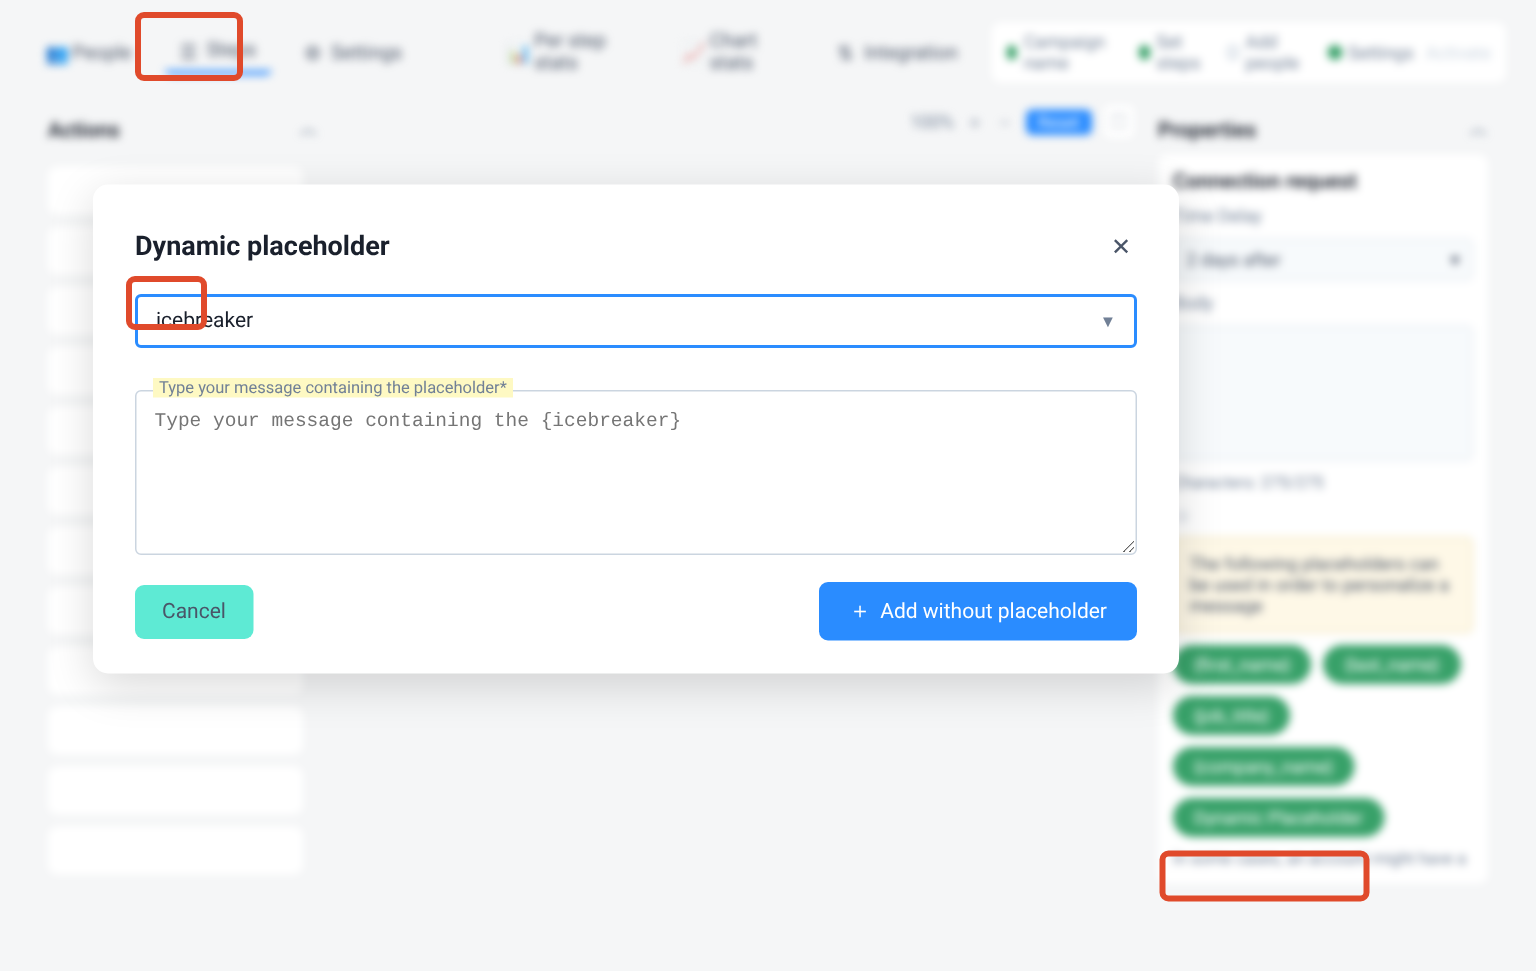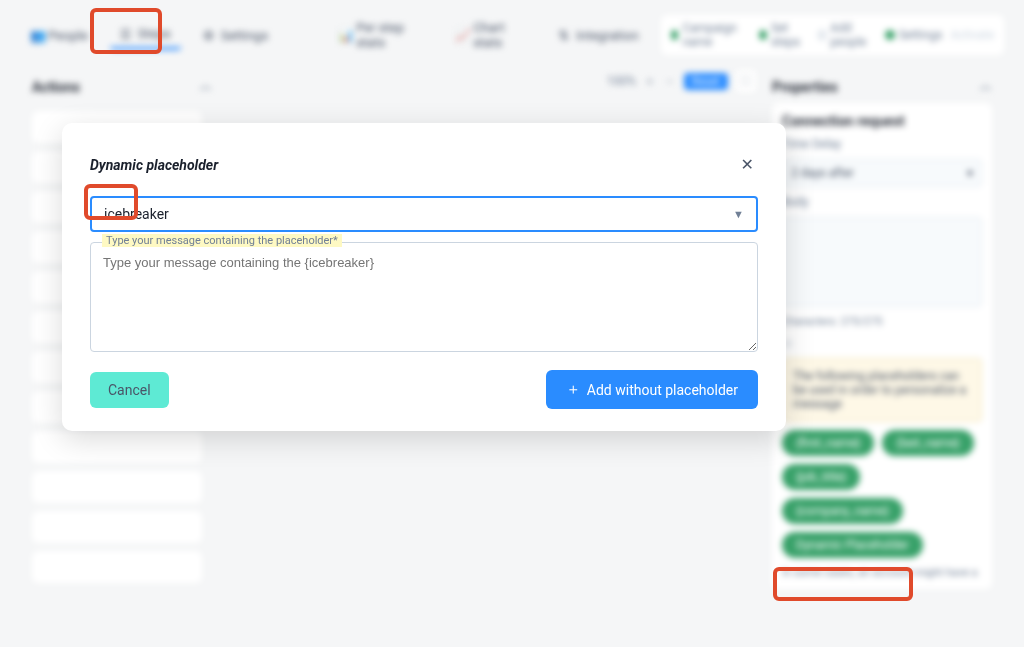--- a/index.html
+++ b/index.html
@@ -39,29 +39,29 @@
   .pills { display: flex; flex-wrap: wrap; gap: 8px; }
   .pill { background: #38a169; color: #fff; padding: 6px 14px; border-radius: 18px; font-size: 12px; }
   .footnote { color: #718096; font-size: 11px; }
 
   
   .highlight-box { position: absolute; border: 4px solid #e04a2b; border-radius: 6px; pointer-events: none; }
 
   
   .modal { position: absolute; left: 62px; top: 123px; width: 724px; background: #fff; border-radius: 10px; box-shadow: 0 8px 30px rgba(0,0,0,0.15); padding: 28px 28px 22px 28px; z-index: 10; }
   .modal-hdr { display: flex; justify-content: space-between; align-items: center; margin-bottom: 18px; }
-  .modal-title { font-weight: 700; font-size: 14px; color: #1a202c; font-style: italic; }
+  .modal-title { font-weight: 700; font-size: 18px; color: #1a202c; }
   .close-x { font-size: 16px; color: #4a5568; cursor: pointer; padding: 4px; }
 
-  .select-box { border: 2px solid #2a8cff; border-radius: 4px; padding: 8px 12px; display: flex; justify-content: space-between; align-items: center; font-size: 14px; color: #1a202c; margin-bottom: 10px; background: #fff; }
+  .select-box { border: 2px solid #2a8cff; border-radius: 4px; padding: 8px 12px; display: flex; justify-content: space-between; align-items: center; font-size: 14px; color: #1a202c; margin-bottom: 28px; background: #fff; }
   .select-box .caret { color: #718096; font-size: 11px; }
 
   .ta-wrap { position: relative; margin-bottom: 14px; }
   .ta-label { position: absolute; top: -8px; left: 12px; background: #fef9c3; padding: 0 4px; font-size: 11px; color: #718096; }
-  .ta { width: 100%; border: 1px solid #cbd5e0; border-radius: 4px; padding: 12px; font-size: 13px; color: #4a5568; resize: both; font-family: Liberation Sans, sans-serif; }
+  .ta { width: 100%; border: 1px solid #cbd5e0; border-radius: 4px; padding: 12px; font-size: 13px; color: #4a5568; resize: both; font-family: Liberation Mono, monospace; }
   .ta1 { height: 110px; }
   .ta2 { height: 100px; }
 
   .modal-footer { display: flex; justify-content: space-between; align-items: center; margin-top: 12px; }
   .btn-cancel { background: #5eead4; border: none; padding: 10px 18px; border-radius: 6px; font-size: 14px; color: #4a5568; cursor: pointer; text-align: center; }
   .btn-primary { background: #2a8cff; color: #fff; border: none; padding: 10px 20px; border-radius: 6px; font-size: 14px; cursor: pointer; display: flex; align-items: center; gap: 6px; }
   .plus { font-size: 15px; font-weight: 400; }
 </style>
 </head>
 <body>

